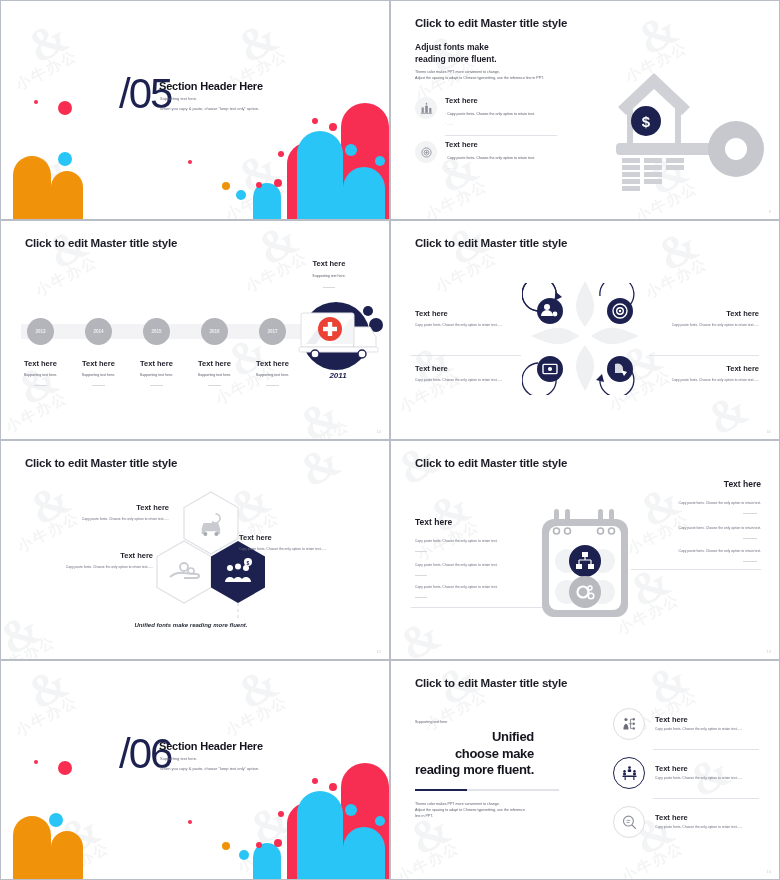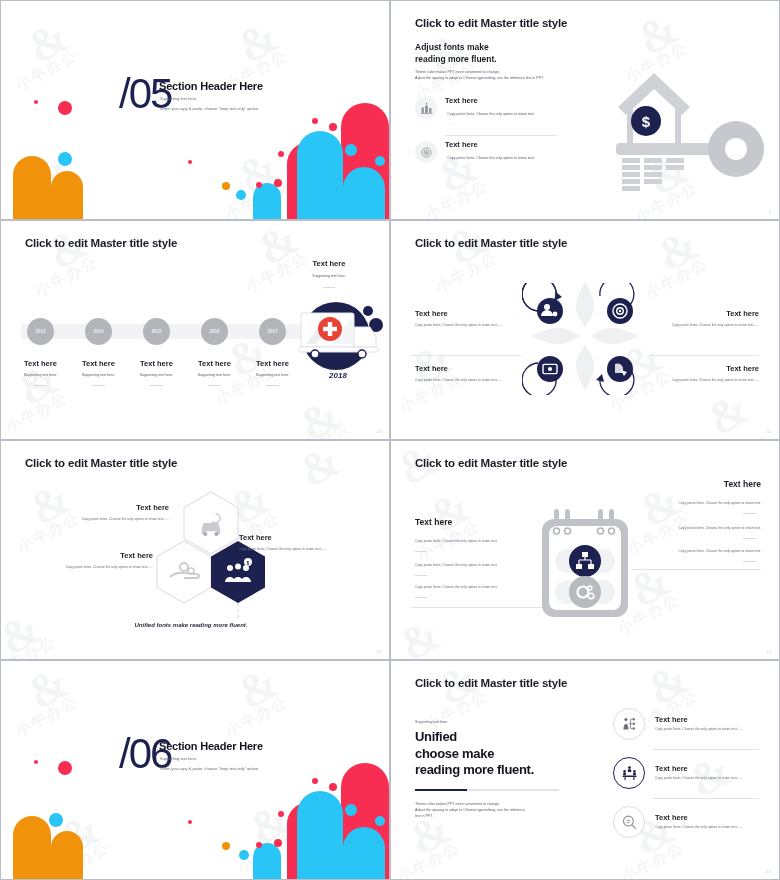--- a/index.html
+++ b/index.html
@@ -228,21 +228,21 @@
         <path d="M40 55 L58 30 L62 30 L62 55 Z" fill="#f4f5f7"></path>
         <path d="M62 38 L78 38 L84 48 L84 58 L62 58 Z" fill="#fff" stroke="#dfe0e4" stroke-width="1"></path>
         <rect x="7" y="58" width="79" height="5" rx="1.5" fill="#fff" stroke="#dfe0e4" stroke-width="1"></rect>
         <circle cx="23" cy="65" r="4" fill="#fff" stroke="#1d2150" stroke-width="1.4"></circle>
         <circle cx="70" cy="65" r="4" fill="#fff" stroke="#1d2150" stroke-width="1.4"></circle>
         <circle cx="38" cy="40" r="12" fill="#ea4335"></circle>
         <rect x="35.8" y="33" width="4.4" height="14" fill="#fff"></rect>
           <rect x="31" y="37.8" width="14" height="4.4" fill="#fff"></rect>
       </g>
     </svg>
-    <div style="position:absolute;left:300px;top:150px;width:74px;text-align:center;font-size:8px;font-weight:700;font-style:italic;color:#1d2150;">2018</div>
+    <div style="position:absolute;left:300px;top:150px;width:74px;text-align:center;font-size:8px;font-weight:700;font-style:italic;color:#1d2150;">2011</div>
     <div class="pgnum">10</div>
   </div>
 
   <div class="slide s-r1 s-c1">
     <div class="wm">
       <i class="amp" style="left:58px;top:0px;">&amp;</i>
         <i class="cn" style="left:42px;top:42px;">小牛办公</i>
       <i class="amp" style="left:268px;top:6px;">&amp;</i>
         <i class="cn" style="left:252px;top:48px;">小牛办公</i>
       <i class="amp" style="left:22px;top:120px;">&amp;</i>
@@ -484,21 +484,21 @@
         <i class="cn" style="left:242px;top:40px;">小牛办公</i>
       <i class="amp" style="left:20px;top:150px;">&amp;</i>
         <i class="cn" style="left:4px;top:192px;">小牛办公</i>
       <i class="amp" style="left:244px;top:150px;">&amp;</i>
         <i class="cn" style="left:228px;top:192px;">小牛办公</i>
       <i class="amp" style="left:300px;top:92px;">&amp;</i>
     </div>
     <div class="title" style="left:24px;top:16px;">Click to edit Master title style</div>
 
     <div style="position:absolute;left:24px;top:58px;" class="body">Supporting text here</div>
-    <div style="position:absolute;left:24px;top:68px;font-size:13px;font-weight:700;color:#14141f;line-height:1.28;letter-spacing:-.3px;">
+    <div style="position:absolute;left:24px;top:68px;font-size:13px;font-weight:700;color:#14141f;line-height:1.28;letter-spacing:-.3px;text-align:right;">
       <div>Unified</div>
       <div>choose make</div>
       <div>reading more fluent.</div>
     </div>
     <div style="position:absolute;left:24px;top:128px;width:144px;height:2px;background:#e2e3e8;">
       <div style="width:52px;height:2px;background:#1d2150;"></div>
     </div>
     <div style="position:absolute;left:24px;top:140px;" class="body">
       <div>Theme color makes PPT more convenient to change.</div>
       <div>Adjust the spacing to adapt to Chinese typesetting, use the reference</div>

